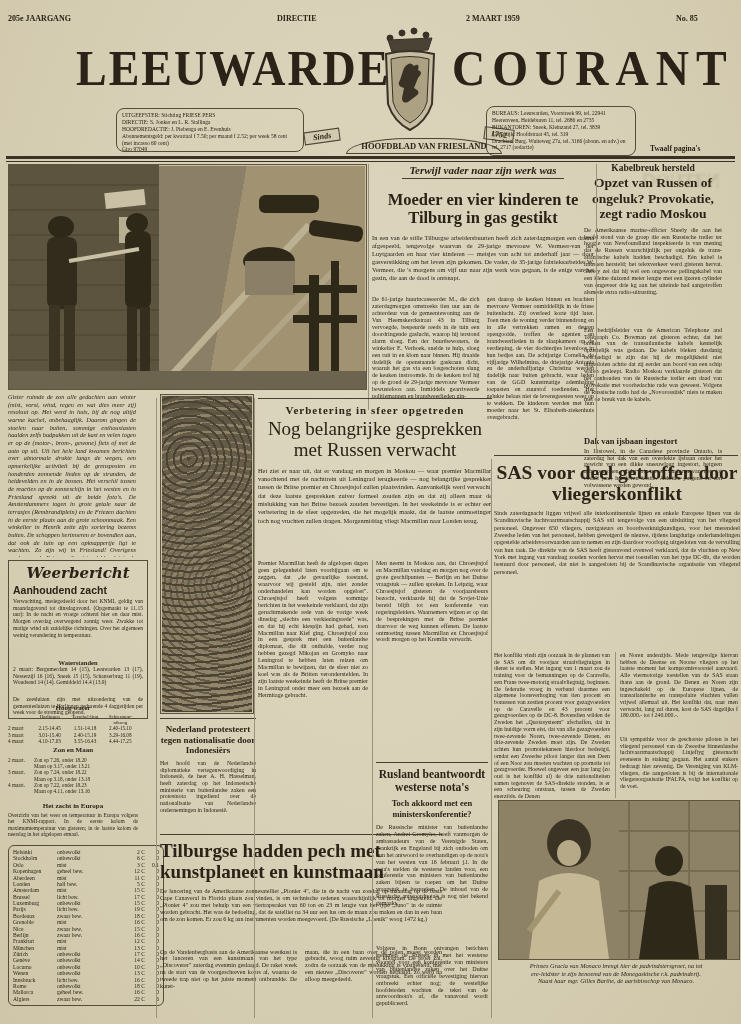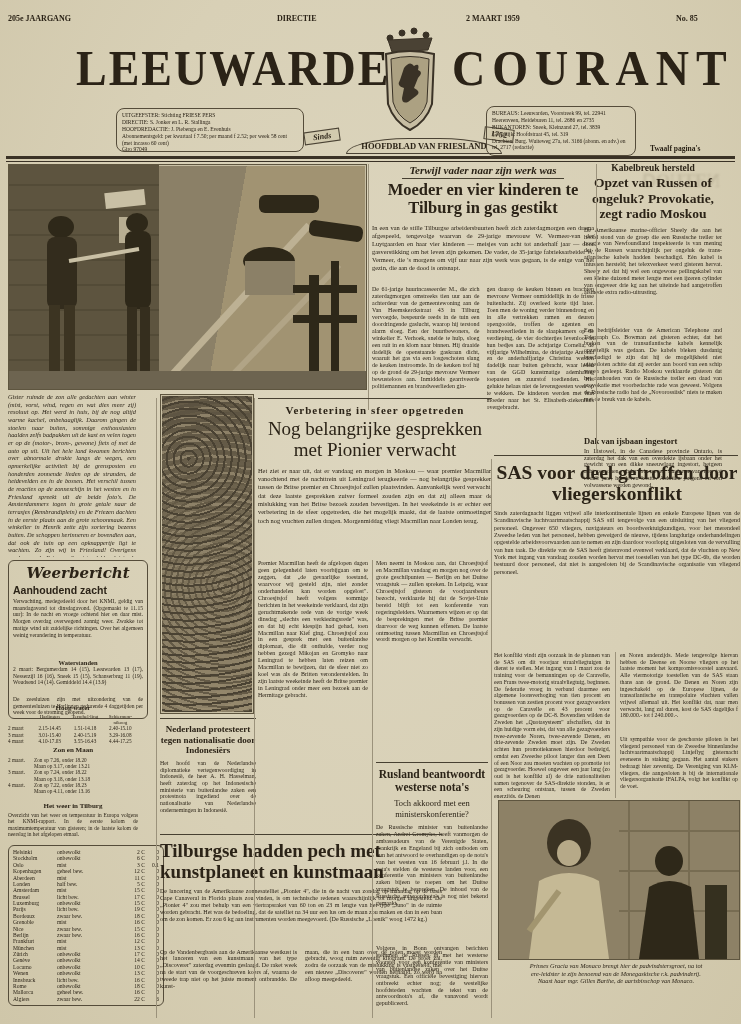--- a/index.html
+++ b/index.html
@@ -120,21 +120,21 @@
         <rect x="322" y="96" width="8" height="118"></rect>
         <rect x="284" y="120" width="64" height="8"></rect>
         <rect x="284" y="150" width="64" height="8"></rect>
       </g>
       <rect x="0" y="206" width="357" height="18" fill="#6d6450"></rect>
     </svg>
   </div>
 
   <div class="abs cap jus" style="left:8px;top:393px;width:128px;height:164px;">Gister ruimde de zon alle gedachten aan winter (mist, vorst, wind, regen en wat dies meer zij) resoluut op. Het werd in huis, bij de nog altijd warme kachel, onbehaaglijk. Daarom gingen de stoelen naar buiten, sommige enthousiasten haalden zelfs badpakken uit de kast en velen togen er op de (motor-, brom-, gewone) fiets of met de auto op uit. Uit het hele land kwamen berichten over abnormale drukte langs de wegen, een opmerkelijke activiteit bij de grensposten en honderden zonnende lieden op de stranden, de heidevelden en in de bossen. Het verschil tussen de reacties op de zonneschijn in het westen en in Friesland spreekt uit de beide foto's. De Amsterdammers togen in grote getale naar de terrasjes (Rembrandtplein) en de Friezen dachten in de eerste plaats aan de grote schoonmaak. Een winkelier in Henrik zette zijn sortering bezems buiten. De schoppen herinneren er bovendien aan, dat ook de tuin op een opknappertje ligt te wachten. Zo zijn wij in Friesland! Overigens zouden we de Friezen, die gister lekker lui in de zon lagen te kijken, niet graag de kost willen geven.</div>
 
-  <div class="abs" style="left:8px;top:560px;width:130px;border:1px solid #554c3a;border-radius:6px;padding:3px 4px 2px;">
+  <div class="abs" style="left:8px;top:560px;width:130px;border:1px solid #554c3a;border-radius:0;padding:3px 4px 2px;">
     <div class="ctr i b" style="font-size:15px;font-family:'DejaVu Serif',serif;">Weerbericht</div>
     <div class="b" style="font-size:10.5px;font-family:'Liberation Sans',sans-serif;margin-top:2px;">Aanhoudend zacht</div>
     <div class="jus" style="font-size:5.6px;line-height:1.2;margin-top:2px;height:58px;">Verwachting, medegedeeld door het KNMI, geldig van maandagavond tot dinsdagavond. (Opgemaakt te 11.15 uur): In de nacht en vroege ochtend hier en daar mist. Morgen overdag overwegend zonnig weer. Zwakke tot matige wind uit zuidelijke richtingen. Over het algemeen weinig verandering in temperatuur.</div>
     <div class="ctr b" style="font-size:6.5px;margin-top:3px;">Waterstanden</div>
     <div class="jus" style="font-size:5.5px;line-height:1.2;height:30px;">2 maart: Bergumerdam 14 (15), Leeuwarden 13 (17), Nesserzijl 16 (16), Sneek 15 (15), Schanserbrug 11 (19), Woudsend 14 (14). Gemiddeld 14.4 (13.9)</div>
     <div class="jus" style="font-size:5.5px;line-height:1.2;height:20px;">De zeesluizen zijn met uitzondering van de gemeentesluizen te Harlingen gedurende 4 daggetijden per week voor de stroming geopend.</div>
   </div>
 
   <div class="abs ctr b" style="left:8px;top:704px;width:130px;font-size:7px;">Hoog water</div>
   <div class="abs" style="left:8px;top:714px;width:130px;">
@@ -190,21 +190,21 @@
 
       <div style="display:flex;font-size:5.2px;line-height:1.2;">
         <span style="width:26px;">4 maart.</span>
         <span style="flex:1;">
           <span>Zon op 7.22, onder 18.23</span><br>
           <span>Maan op 4.11, onder 13.16</span>
         </span>
       </div>
     </div>
 
-  <div class="abs ctr b" style="left:8px;top:802px;width:130px;font-size:7px;">Het weer in Tilburg</div>
+  <div class="abs ctr b" style="left:8px;top:802px;width:130px;font-size:7px;">Het zacht in Europa</div>
   <div class="abs jus" style="left:8px;top:812px;width:130px;height:30px;font-size:5.4px;line-height:1.18;">Overzicht van het weer en temperatuur in Europa volgens het KNMI-rapport. In de eerste kolom de maximumtemperatuur van gisteren; in de laatste kolom de neerslag in het afgelopen etmaal.</div>
 
   <div class="abs" style="left:8px;top:845px;width:146px;border:1px solid #554c3a;border-radius:6px;padding:3px 4px;">
 
       <div class="cityrow">
         <span class="cn">Helsinki</span>
         <span class="cs">onbewolkt</span>
         <span class="ct">2 C</span>
         <span class="cr">0</span>
       </div>
@@ -375,40 +375,40 @@
 
   <div class="abs rule-h" style="left:160px;top:718px;width:96px;"></div>
   <div class="abs" style="left:160px;top:724px;width:96px;">
     <div class="ctr b" style="font-size:9px;line-height:1.18;">Nederland protesteert tegen nationalisatie door Indonesiërs</div>
     <div class="jus bodytxt" style="margin-top:4px;height:72px;font-size:5.8px;">Het hoofd van de Nederlandse diplomatieke vertegenwoordiging in Indonesië, de heer A. H. Hasselman, heeft zaterdag op het Indonesische ministerie van buitenlandse zaken een protestnota ingediend over de nationalisatie van Nederlandse ondernemingen in Indonesië.</div>
   </div>
 
   <div class="abs" style="left:372px;top:164px;width:222px;">
     <div class="ctr kicker" style="font-size:11px;">Terwijl vader naar zijn werk was</div>
     <div class="rule-h" style="margin:2px 30px;"></div>
-    <div class="ctr b" style="font-size:16.5px;line-height:1.12;margin-top:2px;">Moeder en vier kinderen te Tilburg in gas gestikt</div>
+    <div class="ctr b" style="font-size:16.5px;line-height:1.12;margin-top:12px;">Moeder en vier kinderen te Tilburg in gas gestikt</div>
     <div class="jus" style="font-size:6.4px;line-height:1.25;margin-top:6px;height:58px;">In een van de stille Tilburgse arbeidersbuurten heeft zich zaterdagmorgen een drama afgespeeld, tengevolge waarvan de 29-jarige mevrouw W. Vermeer-van der Luytgaarden en haar vier kinderen — meisjes van acht tot anderhalf jaar — door gasverstikking om het leven zijn gekomen. De vader, de 35-jarige fabrieksarbeider W. Vermeer, die 's morgens om vijf uur naar zijn werk was gegaan, is de enige van het gezin, die aan de dood is ontsnapt.</div>
     <div style="display:flex;gap:7px;margin-top:4px;">
       <div class="jus bodytxt" style="width:108px;height:150px;">De 61-jarige huurincasseerder M., die zich zaterdagmorgen omstreeks tien uur aan de achterdeur van de gemeentewoning aan de Van Heemskerckstraat 43 in Tilburg vervoegde, bespeurde reeds in de tuin een doordringende gaslucht, waarop hij terstond alarm sloeg. Een der buurtbewoners, de winkelier E. Verhoek, snelde te hulp, sloeg een ruit in en klom naar binnen. Hij draaide dadelijk de openstaande gaskraan dicht, waaruit het gas via een losgeschoten slang de keuken instroomde. In de keuken trof hij op de grond de 29-jarige mevrouw Vermeer bewusteloos aan. Inmiddels gearriveerde politiemannen en brandweerlieden gin-</div>
       <div class="jus bodytxt" style="width:108px;height:150px;">gen daarop de keuken binnen en brachten mevrouw Vermeer onmiddellijk in de frisse buitenlucht. Zij overleed korte tijd later. Toen men de woning verder binnendrong en in alle vertrekken ramen en deuren opengooide, troffen de agenten en brandweerlieden in de slaapkamers op de verdieping, de vier dochtertjes levenloos in hun bedjes aan. De achtjarige Cornelia, de vijfjarige Wilhelmina, de driejarige Antonia en de anderhalfjarige Christina werden dadelijk naar buiten gebracht, waar leden van de GGD kunstmatige ademhaling toepasten en zuurstof toedienden. Het gelukte helaas niet de levensgeesten weer op te wekken. De kinderen werden met hun moeder naar het St. Elisabeth-ziekenhuis overgebracht.</div>
     </div>
   </div>
 
   <div class="abs" style="left:258px;top:404px;width:234px;">
     <div class="ctr b" style="font-size:11px;letter-spacing:1px;">Verbetering in sfeer opgetreden</div>
-    <div class="ctr" style="font-size:19px;line-height:1.1;margin-top:3px;">Nog belangrijke gesprekken met Pionier verwacht</div>
+    <div class="ctr" style="font-size:19px;line-height:1.1;margin-top:3px;">Nog belangrijke gesprekken met Russen verwacht</div>
     <div class="jus b" style="font-size:6.4px;line-height:1.3;margin-top:6px;height:72px;font-weight:normal;">Het ziet er naar uit, dat er vandaag en morgen in Moskou — waar premier Macmillan vanochtend met de nachttrein uit Leningrad terugkeerde — nog belangrijke gesprekken tussen de Britse premier en Chroesjtsjof zullen plaatsvinden. Aanvankelijk werd verwacht, dat deze laatste gesprekken zuiver formeel zouden zijn en dat zij alleen maar de mislukking van het Britse bezoek zouden bevestigen. In het weekeinde is er echter een verbetering in de sfeer opgetreden, die het mogelijk maakt, dat de laatste ontmoetingen toch nog vruchten zullen dragen. Morgenmiddag vliegt Macmillan naar Londen terug.</div>
   </div>
   <div class="abs jus bodytxt" style="left:258px;top:560px;width:110px;height:270px;">Premier Macmillan heeft de afgelopen dagen geen gelegenheid laten voorbijgaan om te zeggen, dat „de gevaarlijke toestand, waarvoor wij gesteld zijn, niet zonder onderhandelen kan worden opgelost". Chroesjtsjof heeft volgens sommige berichten in het weekeinde verklaard, dat zijn geruchtmakende rede van de vorige week dinsdag „slechts een verkiezingsrede" was, en dat hij echt kiespijn had gehad, toen Macmillan naar Kief ging. Chroesjtsjof zou in een gesprek met een buitenlandse diplomaat, die dit onthulde, verder nog hebben gezegd Mikojan en Gromyko naar Leningrad te hebben laten reizen om Macmillan te bewijzen, dat de sfeer niet zo koel was als de Britten veronderstelden. In zijn laatste weekeinde heeft de Britse premier in Leningrad onder meer een bezoek aan de Hermitage gebracht.</div>
   <div class="abs jus bodytxt" style="left:376px;top:560px;width:112px;height:196px;">Men neemt in Moskou aan, dat Chroesjtsjof en Macmillan vandaag en morgen nog over de grote geschilpunten — Berlijn en het Duitse vraagstuk — zullen spreken. In Leipzig, waar Chroesjtsjof gisteren de voorjaarsbeurs bezocht, verklaarde hij dat de Sovjet-Unie bereid blijft tot een konferentie van regeringsleiders. Waarnemers wijzen er op dat de besprekingen met de Britse premier daarvoor de weg kunnen effenen. De laatste ontmoeting tussen Macmillan en Chroesjtsjof wordt morgen op het Kremlin verwacht.</div>
 
   <div class="abs rule-h" style="left:376px;top:762px;width:112px;"></div>
   <div class="abs" style="left:376px;top:768px;width:112px;">
     <div class="ctr b" style="font-size:11.5px;line-height:1.15;">Rusland beantwoordt westerse nota's</div>
-    <div class="ctr" style="font-size:8.5px;line-height:1.2;margin-top:4px;">Toch akkoord met een ministerskonferentie?</div>
+    <div class="ctr" style="font-size:8.5px;line-height:1.2;margin-top:4px;font-weight:bold;">Toch akkoord met een ministerskonferentie?</div>
     <div class="jus bodytxt" style="margin-top:5px;height:118px;">De Russische minister van buitenlandse zaken, Andrei Gromyko, heeft vanmorgen de ambassadeurs van de Verenigde Staten, Frankrijk en Engeland bij zich ontboden om hun het antwoord te overhandigen op de nota's van het westen van 16 februari j.l. In die nota's stelden de westerse landen voor, een konferentie van ministers van buitenlandse zaken bijeen te roepen om het Duitse vraagstuk te bespreken. De inhoud van de Russische antwoordnota's is nog niet bekend gemaakt.</div>
     <div class="jus bodytxt" style="margin-top:3px;height:68px;">Volgens in Bonn ontvangen berichten stemmen de Russen in met het westerse voorstel voor een konferentie van ministers van buitenlandse zaken over het Duitse vraagstuk. Een officiële bevestiging hiervan ontbreekt echter nog; de westelijke hoofdsteden wachten de tekst van de antwoordnota's af, die vanavond wordt gepubliceerd.</div>
   </div>
 
   <div class="abs" style="left:584px;top:163px;width:138px;">
     <div class="ctr b" style="font-size:9.5px;">Kabelbreuk hersteld</div>
     <div class="ctr b" style="font-size:13.5px;line-height:1.15;margin-top:2px;">Opzet van Russen of ongeluk? Provokatie, zegt radio Moskou</div>
     <div class="jus bodytxt" style="margin-top:5px;height:96px;">De Amerikaanse marine-officier Sheely die aan het hoofd stond van de groep die een Russische treiler ter hoogte van Newfoundland inspekteerde is van mening dat de Russen waarschijnlijk per ongeluk de trans-atlantische kabels hadden beschadigd. Eén kabel is intussen hersteld; het telexverkeer werd gisteren hervat. Sheely zei dat hij wel een ongewone peilingskabel van een kleine duizend meter lengte met een ijzeren cylinder van ongeveer drie kg aan het uiteinde had aangetroffen alsmede extra radio-uitrusting.</div>
     <div class="jus bodytxt" style="margin-top:4px;height:104px;">Een bedrijfsleider van de American Telephone and Telegraph Co. Bowman zei gisteren echter, dat het breken van de transatlantische kabels kennelijk opzettelijk was gedaan. De kabels bleken dusdanig beschadigd te zijn dat hij de mogelijkheid niet uitgesloten achtte dat zij eerder aan boord van een schip waren gesleept. Radio Moskou verklaarde gisteren dat het aanhouden van de Russische treiler een daad van provokatie met voorbedachte rade was geweest. Volgens de Russische radio had de „Novorossiisk" niets te maken met de breuk van de kabels.</div>
     <div class="b" style="font-size:8.5px;margin-top:5px;">Dak van ijsbaan ingestort</div>

